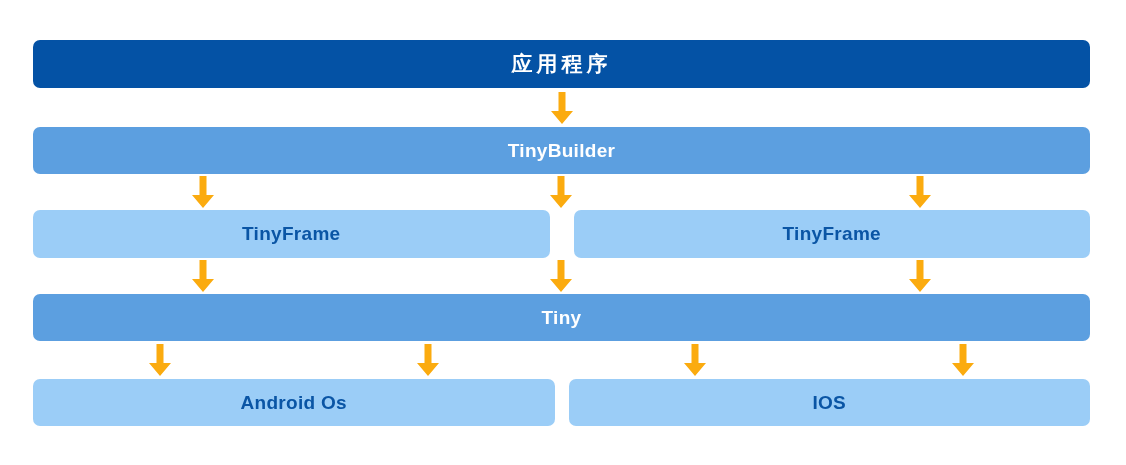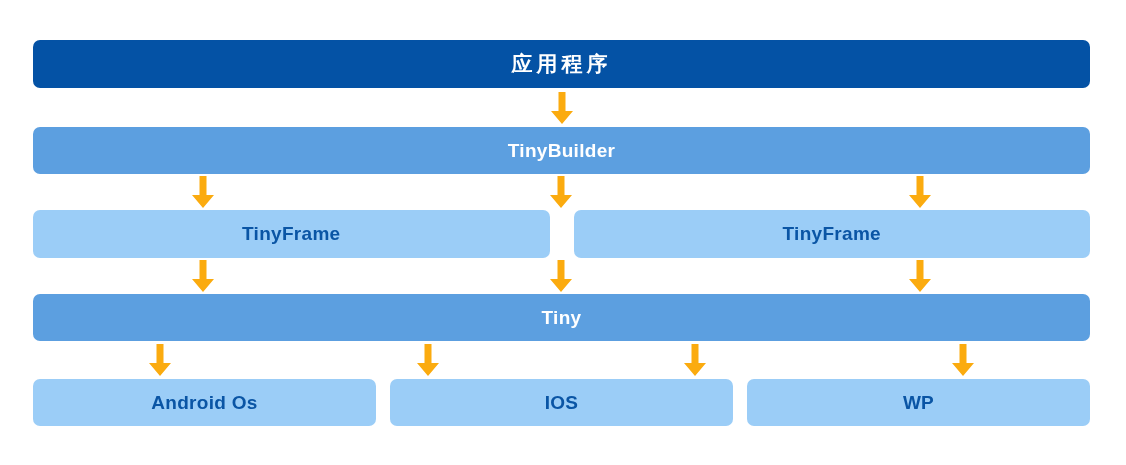--- a/index.html
+++ b/index.html
@@ -143,18 +143,15 @@
     </div>
   </div>
 
   <div class="box-row four">
     <div class="box">
       <span>Android Os</span>
     </div>
     <div class="box">
       <span>IOS</span>
     </div>
-    <div class="box">
-      <span>WP</span>
-    </div>
   </div>
 
 </div>
 
 </body></html>

